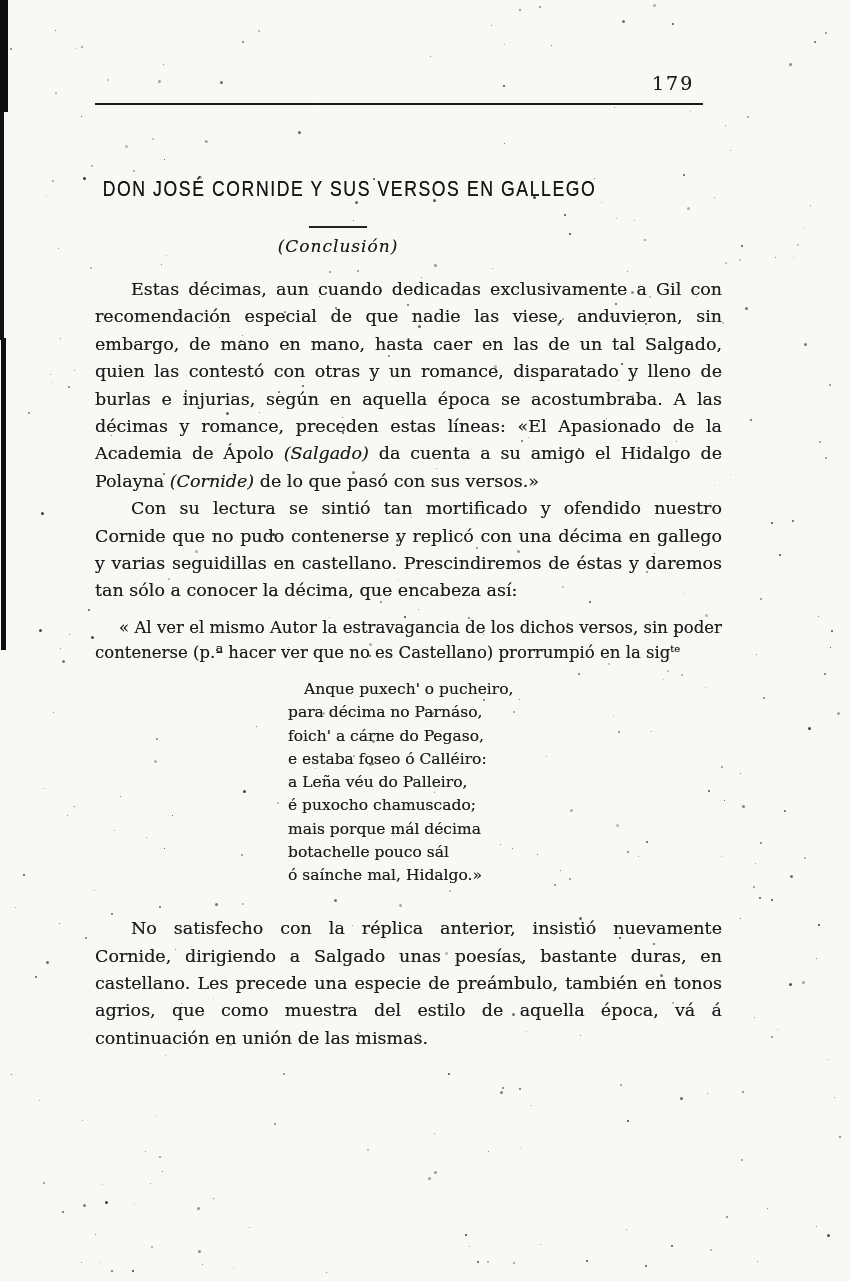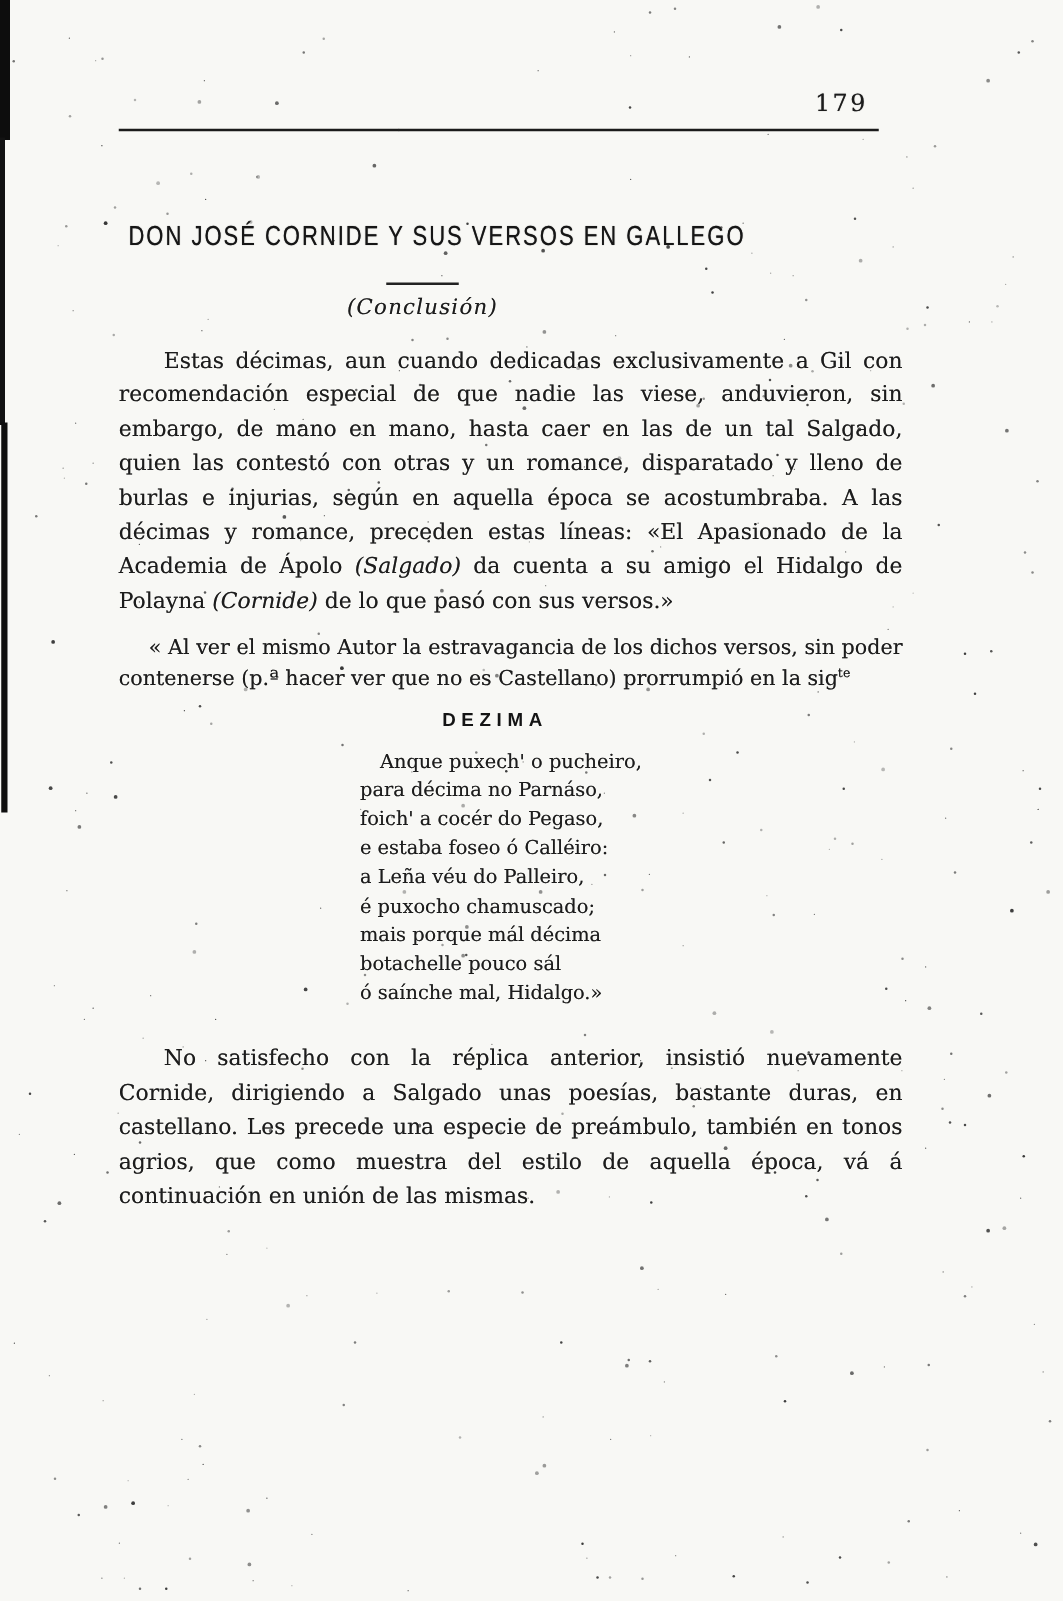--- a/index.html
+++ b/index.html
@@ -100,29 +100,29 @@
     <span class="article-title">DON JOSÉ CORNIDE Y SUS VERSOS EN GALLEGO</span>
     <div class="title-divider"></div>
   </div>
 
   <div class="subtitle">(Conclusión)</div>
 
   <div class="column">
 
     <p class="para indent"><span>Estas décimas, aun cuando dedicadas exclusivamente a Gil con recomendación especial de que nadie las viese, anduvieron, sin embargo, de mano en mano, hasta caer en las de un tal Salgado, quien las contestó con otras y un romance, disparatado y lleno de burlas e injurias, según en aquella época se acostumbraba. A las décimas y romance, preceden estas líneas: «El Apasionado de la Academia de Ápolo </span><i>(Salgado)</i><span> da cuenta a su amigo el Hidalgo de Polayna </span><i>(Cornide)</i><span> de lo que pasó con sus versos.»</span></p>
 
+    <p class="para indent">Con su lectura se sintió tan mortificado y ofendido nuestro Cornide que no pudo contenerse y replicó con una décima en gallego y varias seguidillas en castellano. Prescindiremos de éstas y daremos tan sólo a conocer la décima, que encabeza así:</p>
 
     <p class="quote-para"><span>« Al ver el mismo Autor la estravagancia de los dichos versos, sin poder contenerse (p.ª hacer ver que no es Castellano) prorrumpió en la sig</span><sup>te</sup></p>
 
-    <div class="poem-heading">DEZIMA</div>
 
     <div class="poem">
         <div class="poem-line">Anque puxech' o pucheiro,</div>
         <div class="poem-line">para décima no Parnáso,</div>
-        <div class="poem-line">foich' a cocér do Pegaso,</div>
+        <div class="poem-line">foich' a cárne do Pegaso,</div>
         <div class="poem-line">e estaba foseo ó Calléiro:</div>
         <div class="poem-line">a Leña véu do Palleiro,</div>
         <div class="poem-line">é puxocho chamuscado;</div>
         <div class="poem-line">mais porque mál décima</div>
         <div class="poem-line">botachelle pouco sál</div>
         <div class="poem-line">ó saínche mal, Hidalgo.»</div>
       </div>
 
     <p class="para indent closing">No satisfecho con la réplica anterior, insistió nuevamente Cornide, dirigiendo a Salgado unas poesías, bastante duras, en castellano. Les precede una especie de preámbulo, también en tonos agrios, que como muestra del estilo de aquella época, vá á continuación en unión de las mismas.</p>
 

